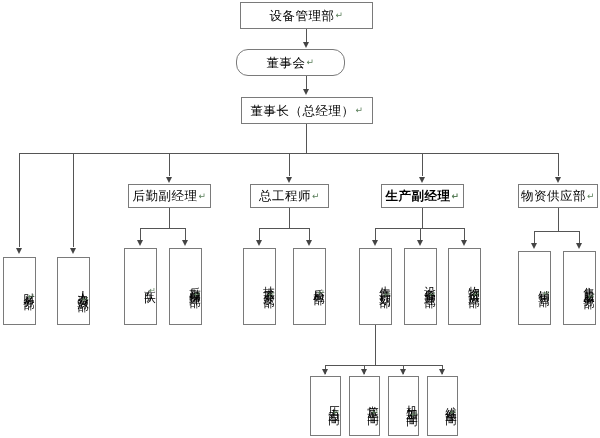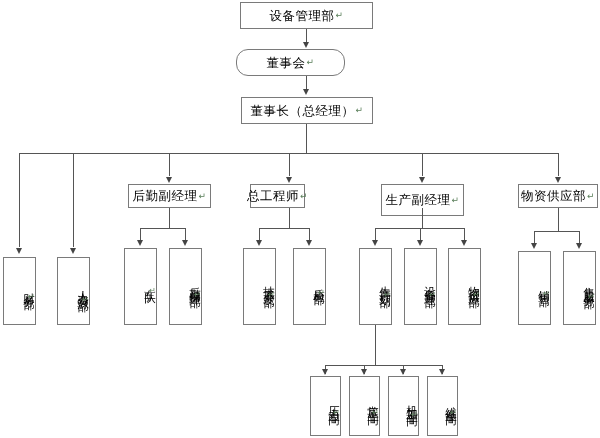--- a/index.html
+++ b/index.html
@@ -83,26 +83,26 @@
   <div class="node h" style="left:241px; top:97px; width:132px; height:27px;">
     <span>董事长（总经理）</span>
       <span class="mark">↵</span>
   </div>
 
   <div class="node h" style="left:128px; top:184px; width:83px; height:24px;">
     <span>后勤副经理</span>
       <span class="mark">↵</span>
   </div>
 
-  <div class="node h" style="left:250px; top:184px; width:55px; height:24px;">
+  <div class="node h" style="left:250px; top:184px; width:79px; height:24px;">
     <span>总工程师</span>
       <span class="mark">↵</span>
   </div>
 
-  <div class="node h" style="left:381px; top:184px; width:83px; height:32px;">
+  <div class="node h" style="left:381px; top:184px; width:83px; height:24px;font-weight:bold;">
     <span>生产副经理</span>
       <span class="mark">↵</span>
   </div>
 
   <div class="node h" style="left:518px; top:184px; width:80px; height:24px;">
     <span>物资供应部</span>
       <span class="mark">↵</span>
   </div>
 
   <div class="node v" style="left:3px; top:257px; width:33px; height:68px;">

